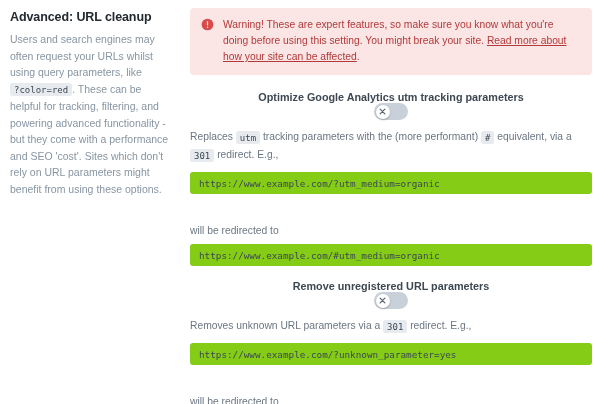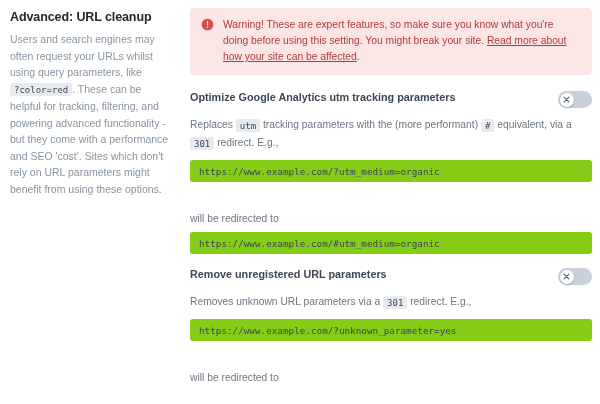--- a/index.html
+++ b/index.html
@@ -76,22 +76,24 @@
     color: #b33a3a;
     text-decoration: underline;
   }
 
   
   .setting {
     margin-bottom: 4px;
   }
   .setting-head {
     display: flex;
+    align-items: center;
     justify-content: space-between;
     margin-bottom: 7px;
+    flex-direction: column;
   }
   .setting-title {
     font-size: 10.8px;
     font-weight: bold;
     color: #3d4852;
   }
   .setting-desc {
     font-size: 10.3px;
     line-height: 17px;
     color: #6b7682;

